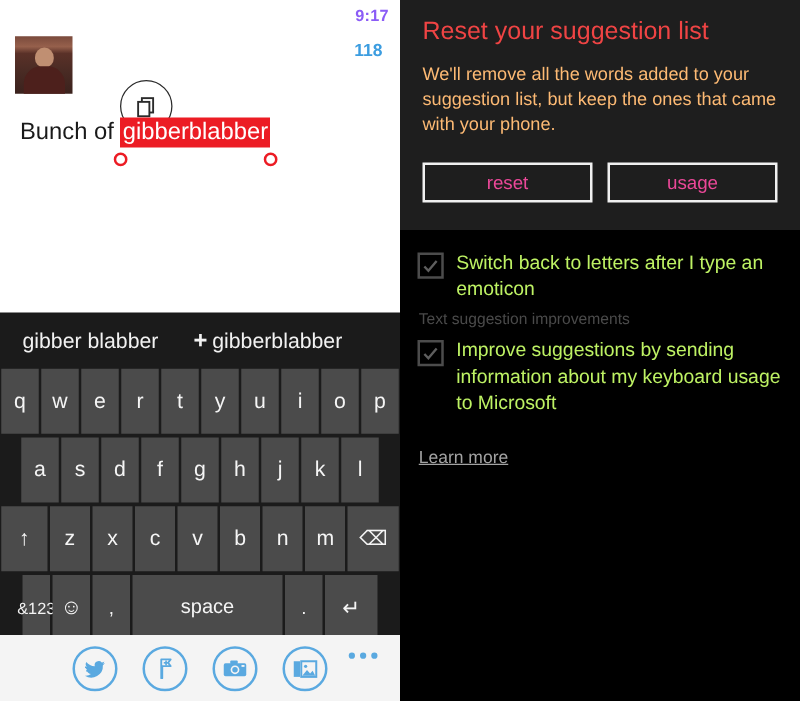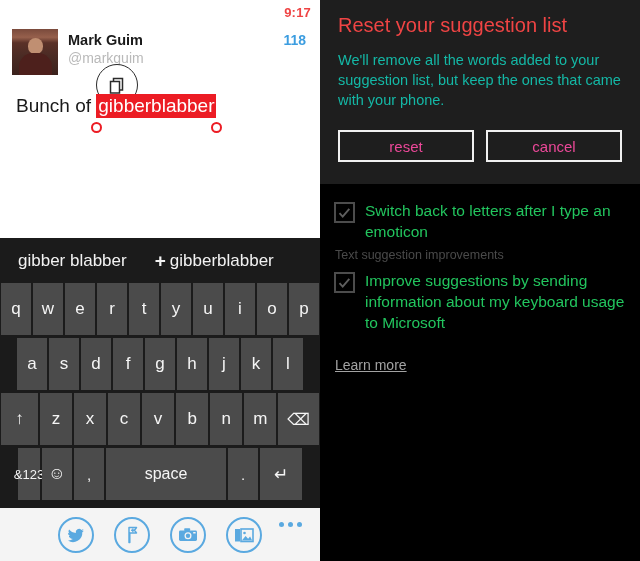--- a/index.html
+++ b/index.html
@@ -17,21 +17,21 @@
     width: 320px; height: 561px;
     background: #ffffff;
     overflow: hidden;
   }
   .status-bar-left {
     height: 24px; width: 100%;
     display: flex; align-items: center; justify-content: flex-end;
     padding-right: 9px;
   }
   .status-time-left {
-    font-size: 13px; font-weight: bold; color: #ef4444;
+    font-size: 13px; font-weight: bold; color: #8b5cf6;
     letter-spacing: 0.2px;
   }
   .compose-head {
     display: flex; align-items: flex-start;
     padding: 5px 10px 0 12px;
     position: relative;
   }
   .avatar {
     width: 46px; height: 46px; flex: 0 0 46px;
     background:
@@ -93,21 +93,21 @@
     position: absolute; top: 100%;
     width: 11px; height: 11px; margin-top: 3px;
     border: 2px solid #ec1c24; border-radius: 50%;
     background: #ffffff;
   }
   .sel-handle.left { left: -5px; }
   .sel-handle.right { right: -6px; }
 
   
   .keyboard {
-    position: absolute; left: 0; bottom: 53px;
+    position: absolute; left: 0; bottom: 41px;
     width: 320px; height: 270px;
     background: #1b1b1b;
     padding-top: 1px;
   }
   .suggestion-bar {
     height: 44px; display: flex; align-items: center;
     background: #1b1b1b;
   }
   .sugg {
     color: #f2f2f2; font-size: 17px;
@@ -175,40 +175,40 @@
   .status-time-right { font-size: 13px; color: #ffffff; }
   .dialog {
     background: #1e1e1e;
     padding: 10px 18px 22px 18px;
   }
   .dialog-title {
     font-size: 20px; color: #ef4444;
     line-height: 30px; padding-bottom: 10px;
   }
   .dialog-msg {
-    font-size: 14.5px; color: #14b8a6; line-height: 20px;
+    font-size: 14.5px; color: #fdba74; line-height: 20px;
     padding-bottom: 20px;
   }
   .dialog-actions { display: flex; gap: 12px; }
   .dlg-btn {
     flex: 1; height: 32px;
     border: 2px solid #f0f0f0; background: #1e1e1e;
     color: #ec4899; font-size: 15px;
     display: flex; align-items: center; justify-content: center;
   }
   .settings-dim { padding: 16px 14px 0 14px; }
   .opt-row { display: flex; align-items: flex-start; gap: 10px; }
   .chk {
     width: 21px; height: 21px; flex: 0 0 21px; margin-top: 2px;
     border: 2px solid #4c4c4c;
     display: flex; align-items: center; justify-content: center;
   }
   .chk svg { display: block; }
   .opt-label {
-    font-size: 15.5px; color: #22c55e; line-height: 21px;
+    font-size: 15.5px; color: #bef264; line-height: 21px;
   }
   .section-hdr {
     font-size: 12.5px; color: #4a4a4a;
     margin: 6px 0 8px 1px;
   }
   .learn-more {
     display: inline-block; margin: 24px 0 0 1px;
     font-size: 14px; color: #a3a3a3;
     text-decoration: underline;
   }
@@ -219,24 +219,20 @@
 <div class="screen">
 
   <div class="left-panel">
 
     <div class="status-bar-left">
       <span class="status-time-left">9:17</span>
     </div>
 
     <div class="compose-head">
       <div class="avatar"></div>
-      <div class="head-text">
-        <div class="author-name">Mark Guim</div>
-        <div class="author-handle">@markguim</div>
-      </div>
       <div class="char-count">118</div>
       <div class="copy-btn">
         <span>
           <svg width="19" height="19" viewBox="0 0 19 19">
             <rect x="5.5" y="2.5" width="9" height="11.5" fill="#ffffff" stroke="#2b2b2b" stroke-width="1.5"></rect>
             <rect x="2.5" y="5.5" width="9" height="11.5" fill="#ffffff" stroke="#2b2b2b" stroke-width="1.5"></rect>
           </svg>
         </span>
       </div>
     </div>
@@ -345,21 +341,21 @@
   </div>
 
   <div class="right-panel">
 
 
     <div class="dialog">
       <div class="dialog-title">Reset your suggestion list</div>
       <div class="dialog-msg">We'll remove all the words added to your suggestion list, but keep the ones that came with your phone.</div>
       <div class="dialog-actions">
         <div class="dlg-btn">reset</div>
-        <div class="dlg-btn">cancel</div>
+        <div class="dlg-btn">usage</div>
       </div>
     </div>
 
     <div class="settings-dim">
       <div class="opt-row">
         <span class="chk">
           <svg width="13" height="12" viewBox="0 0 13 12">
             <path d="M1.5 6.2l3.2 3.4L11.3 1.8" fill="none" stroke="#5e5e5e" stroke-width="1.9"></path>
           </svg>
         </span>

